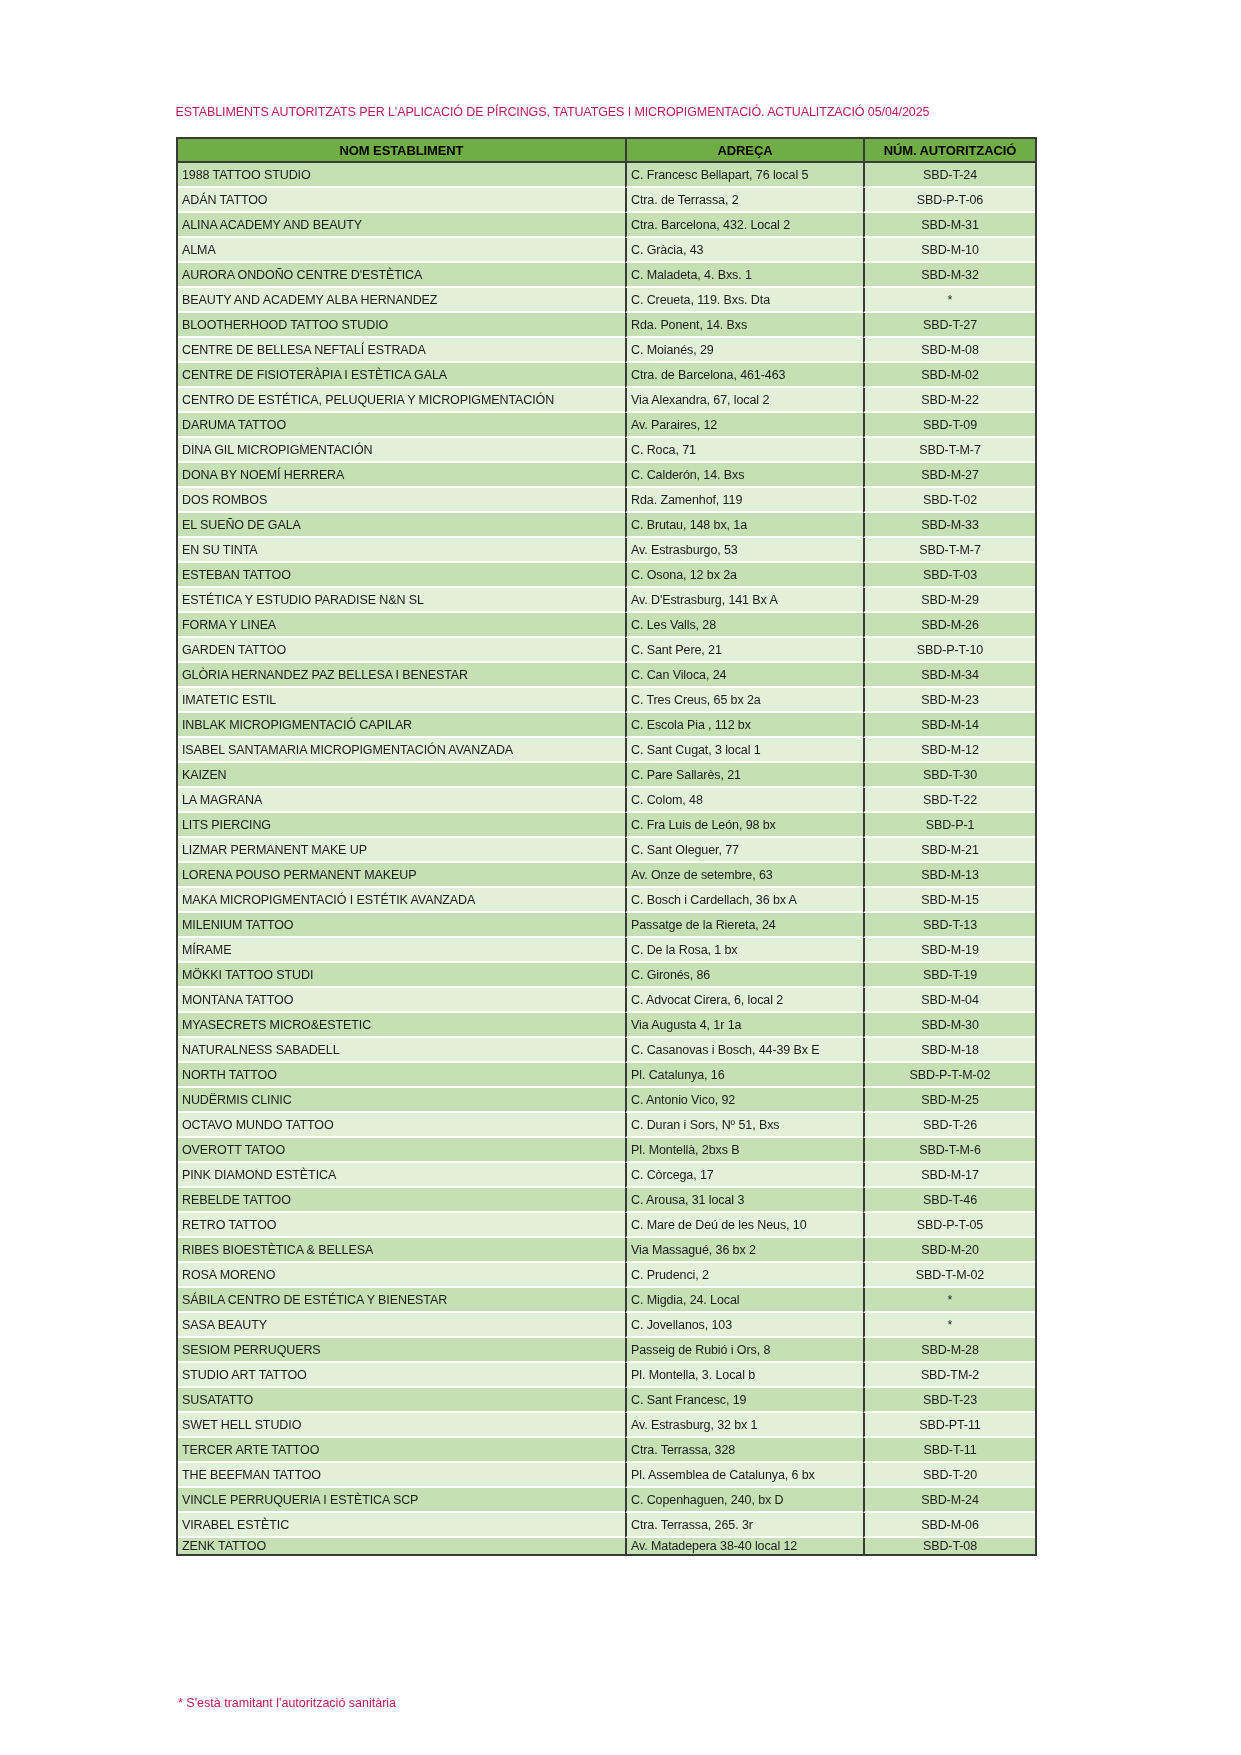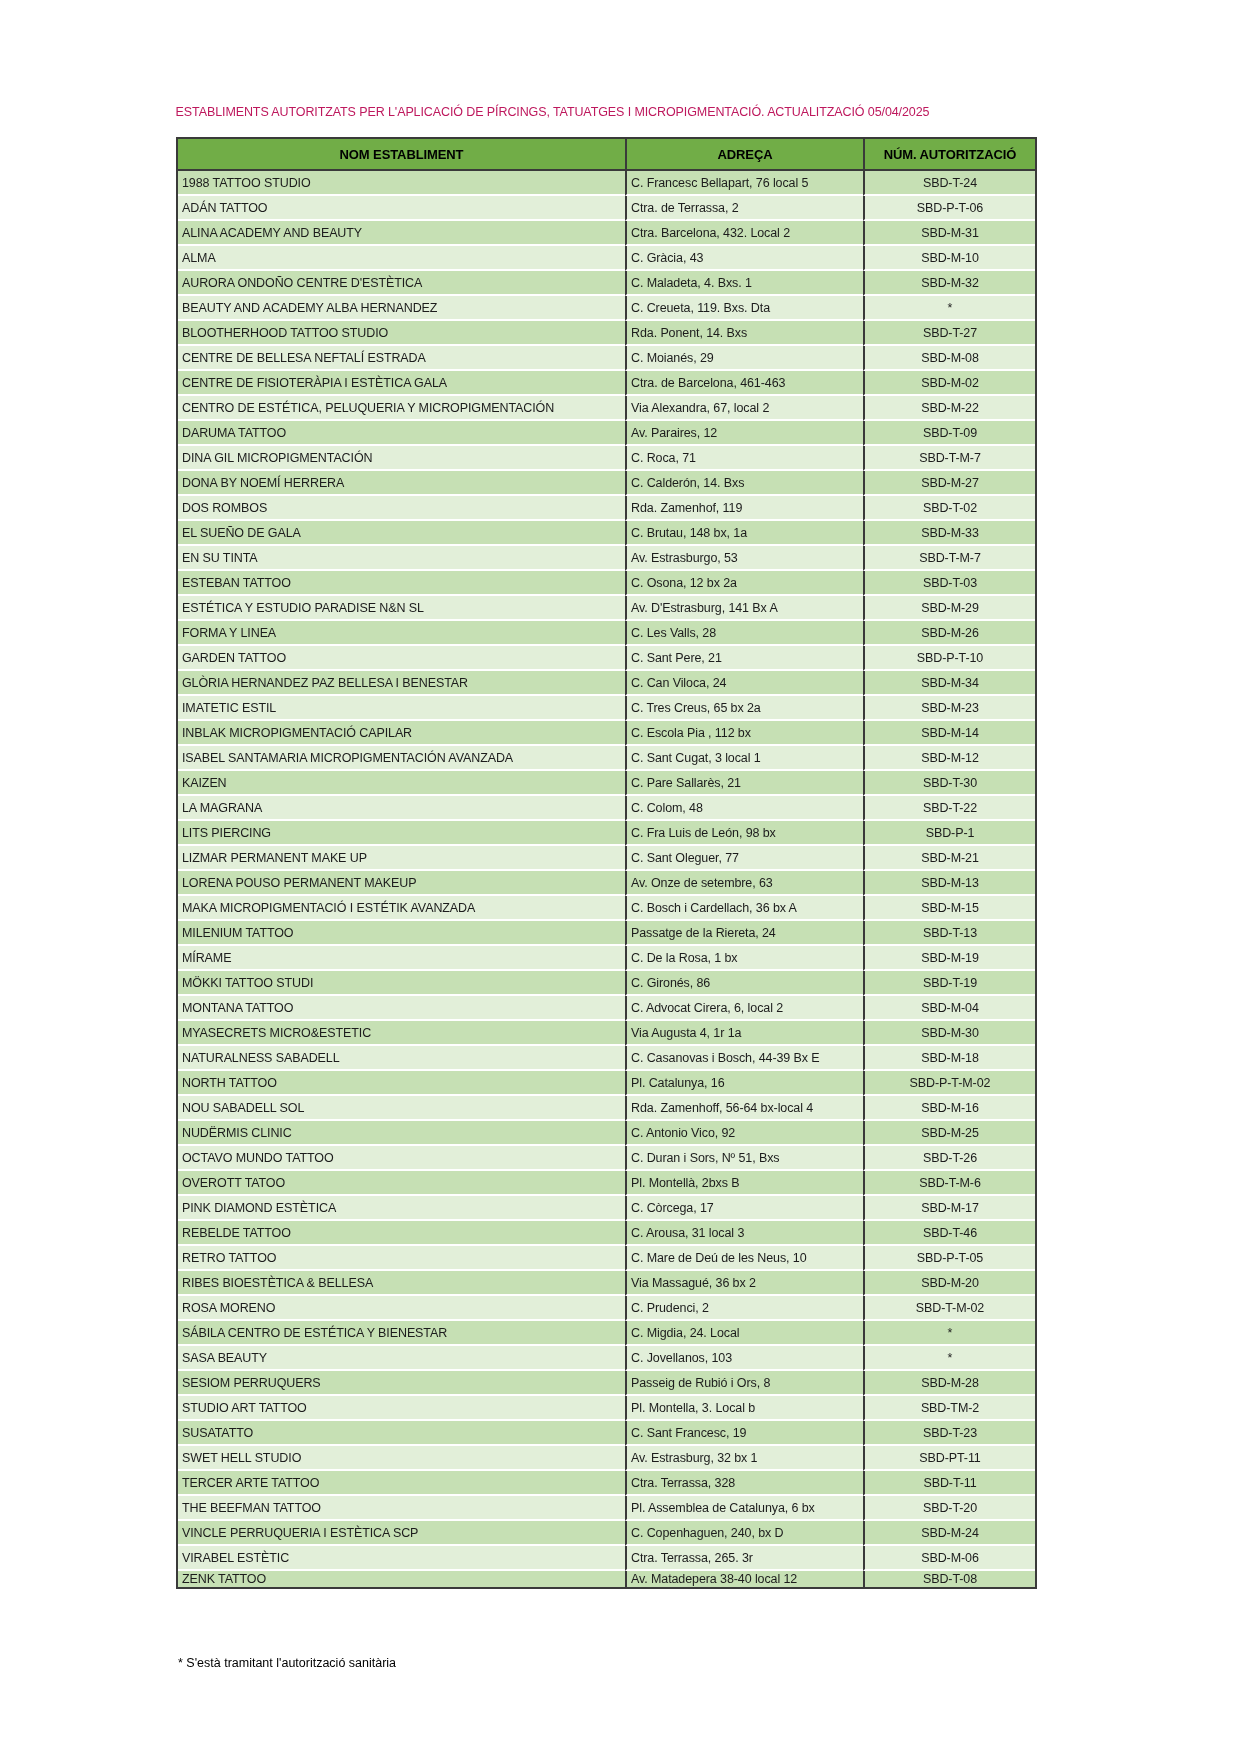--- a/index.html
+++ b/index.html
@@ -26,41 +26,41 @@
     border-collapse:separate;border-spacing:0;
     table-layout:fixed;
     border:2px solid var(--border);
     font-size:12.5px;letter-spacing:-0.1px;
   }
   col.c1{width:447px;}
   col.c2{width:238px;}
   col.c3{width:172px;}
   th{
     background:var(--header-bg);
-    height:32px;font-weight:bold;text-align:center;
+    height:24px;font-weight:bold;text-align:center;
     border-bottom:2px solid var(--border);
     font-size:13px;color:#000;
     vertical-align:middle;
   }
   td{
     height:25px;vertical-align:middle;
     border-bottom:2px solid #ffffff;
     overflow:hidden;white-space:nowrap;
   }
   tr:last-child td{border-bottom:none;height:16px;}
   th.col2,td.col2,th.col3,td.col3{border-left:2px solid var(--border);}
   td.col1,td.col2{padding-left:4px;text-align:left;}
   td.col3{text-align:center;}
   tr.band-dark td{background-color:var(--row-odd-bg) !important;}
   tr.band-light td{background-color:var(--row-even-bg) !important;}
   tr.band-dark td{background:linear-gradient(var(--row-odd-bg),var(--row-odd-bg));}
   tr.band-light td{background:linear-gradient(var(--row-even-bg),var(--row-even-bg));}
   .footnote{
-    position:absolute;left:178px;top:1656px;
-    font-size:12.5px;color:#000000;
+    position:absolute;left:178px;top:1696px;
+    font-size:12.5px;color:#be185d;
   }
 </style>
 </head>
 <body>
 
 <div class="doc-title">ESTABLIMENTS AUTORITZATS PER L'APLICACIÓ DE PÍRCINGS, TATUATGES I MICROPIGMENTACIÓ. ACTUALITZACIÓ 05/04/2025</div>
 
 <table class="establishments">
   <colgroup>
     <col class="c1">
@@ -253,25 +253,20 @@
       <tr class="band-light">
         <td class="col1">NATURALNESS SABADELL</td>
         <td class="col2">C. Casanovas i Bosch, 44-39 Bx E</td>
         <td class="col3">SBD-M-18</td>
       </tr>
       <tr class="band-dark">
         <td class="col1">NORTH TATTOO</td>
         <td class="col2">Pl. Catalunya, 16</td>
         <td class="col3">SBD-P-T-M-02</td>
       </tr>
-      <tr class="band-light">
-        <td class="col1">NOU SABADELL SOL</td>
-        <td class="col2">Rda. Zamenhoff, 56-64 bx-local 4</td>
-        <td class="col3">SBD-M-16</td>
-      </tr>
       <tr class="band-dark">
         <td class="col1">NUDËRMIS CLINIC</td>
         <td class="col2">C. Antonio Vico, 92</td>
         <td class="col3">SBD-M-25</td>
       </tr>
       <tr class="band-light">
         <td class="col1">OCTAVO MUNDO TATTOO</td>
         <td class="col2">C. Duran i Sors, Nº 51, Bxs</td>
         <td class="col3">SBD-T-26</td>
       </tr>

